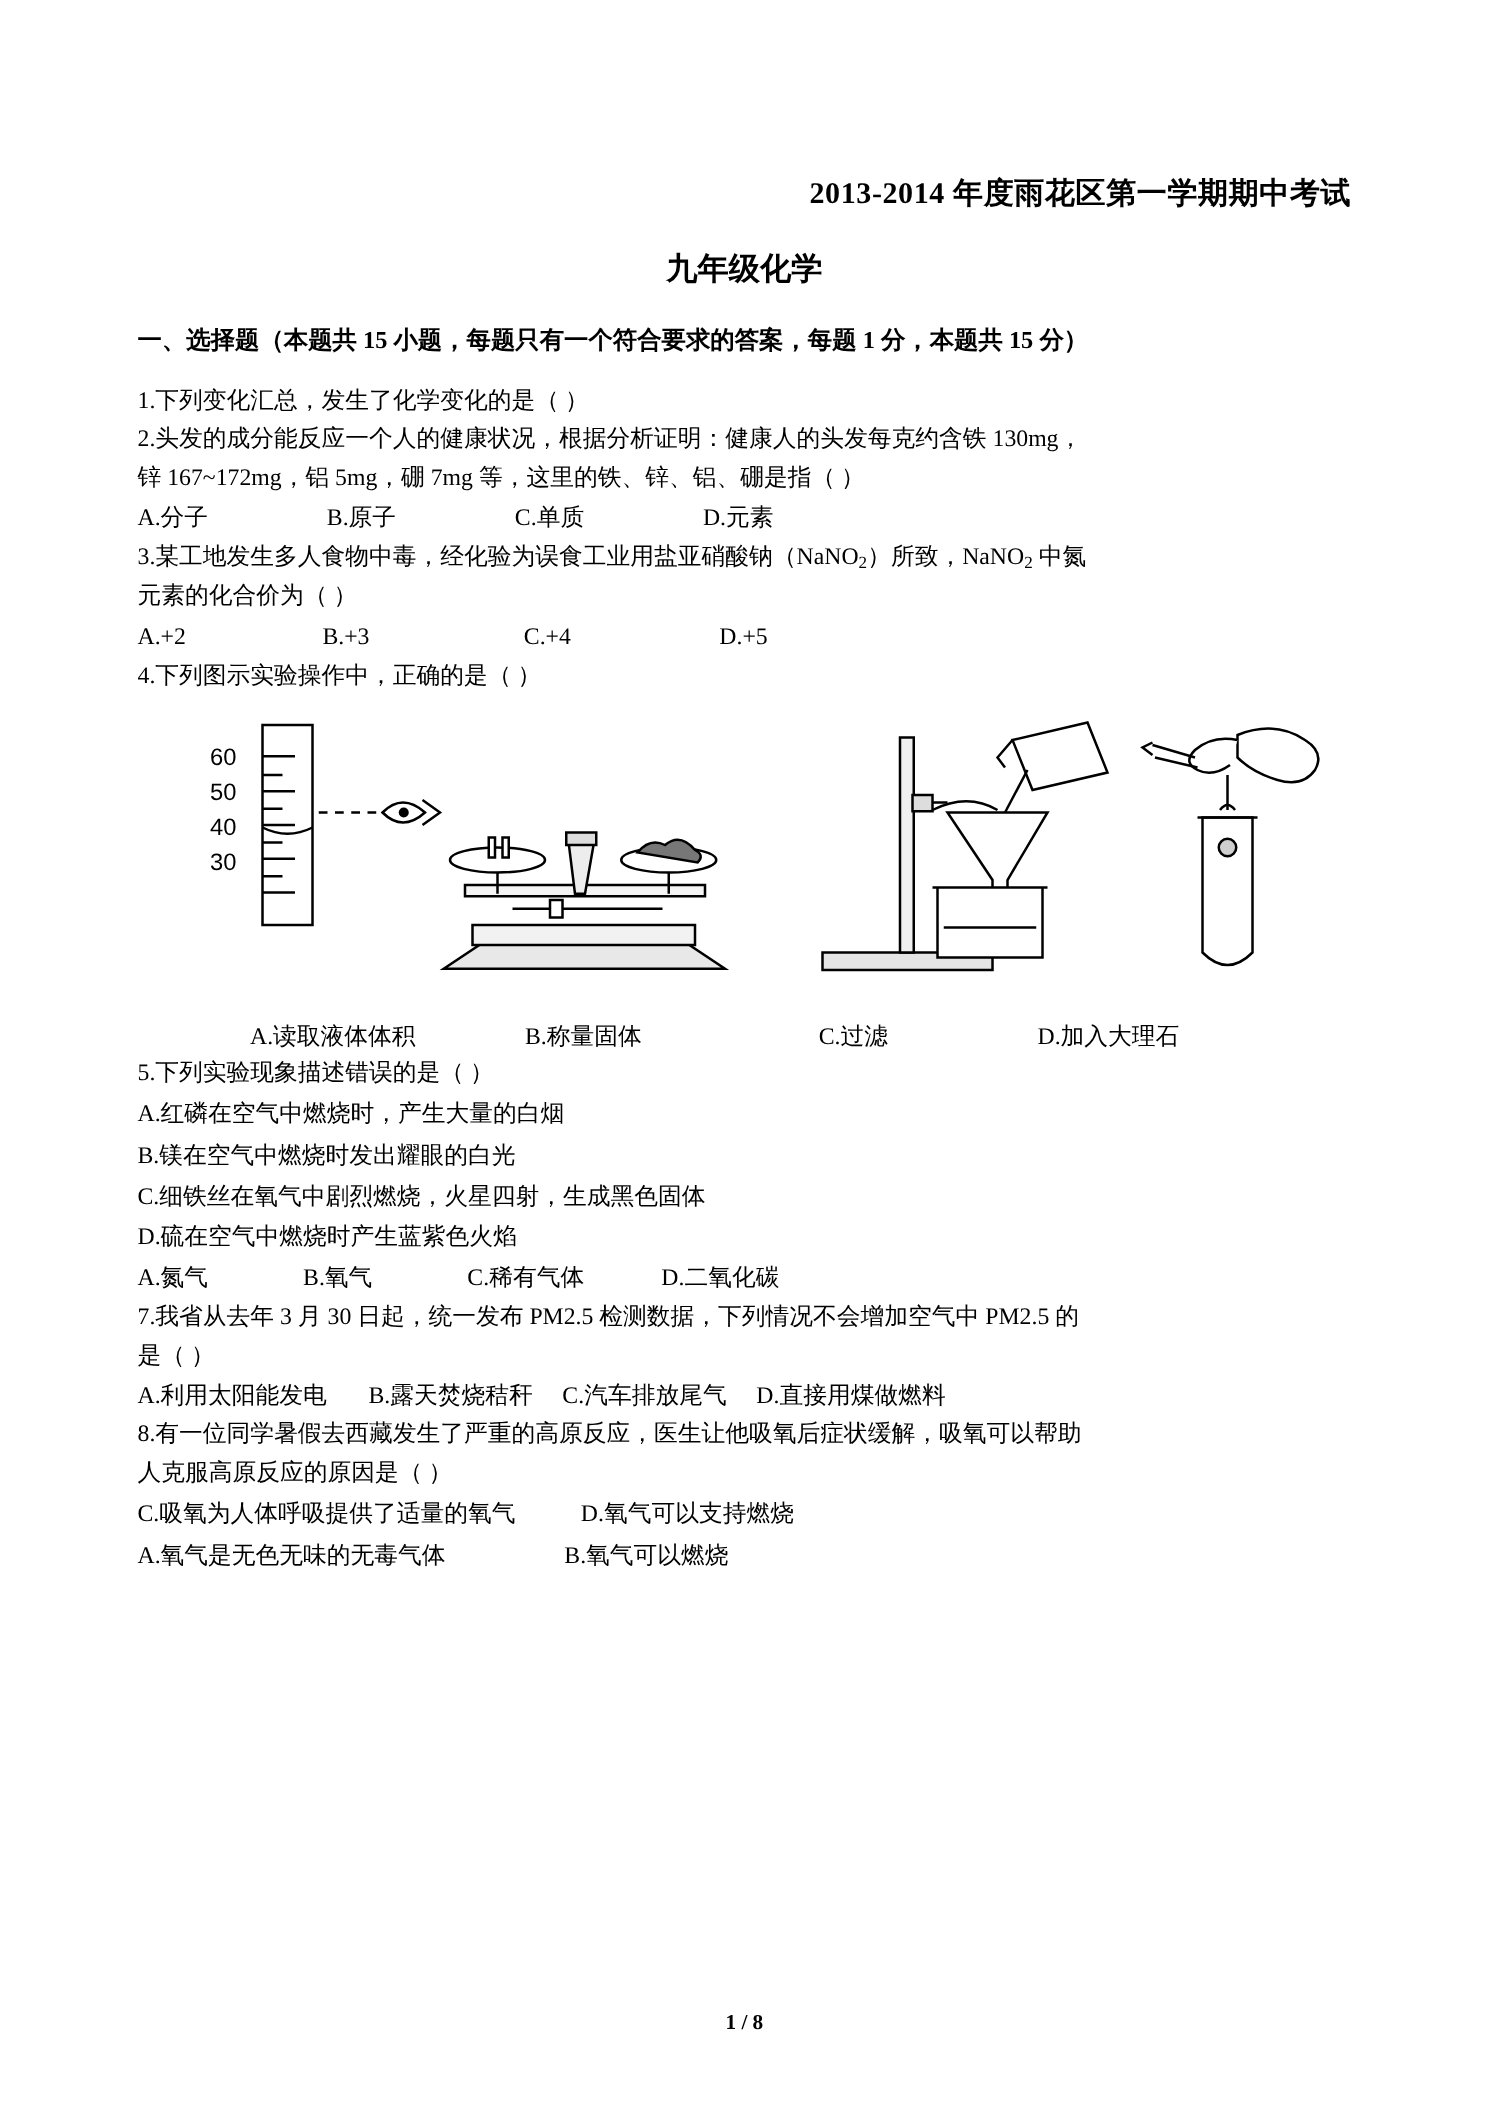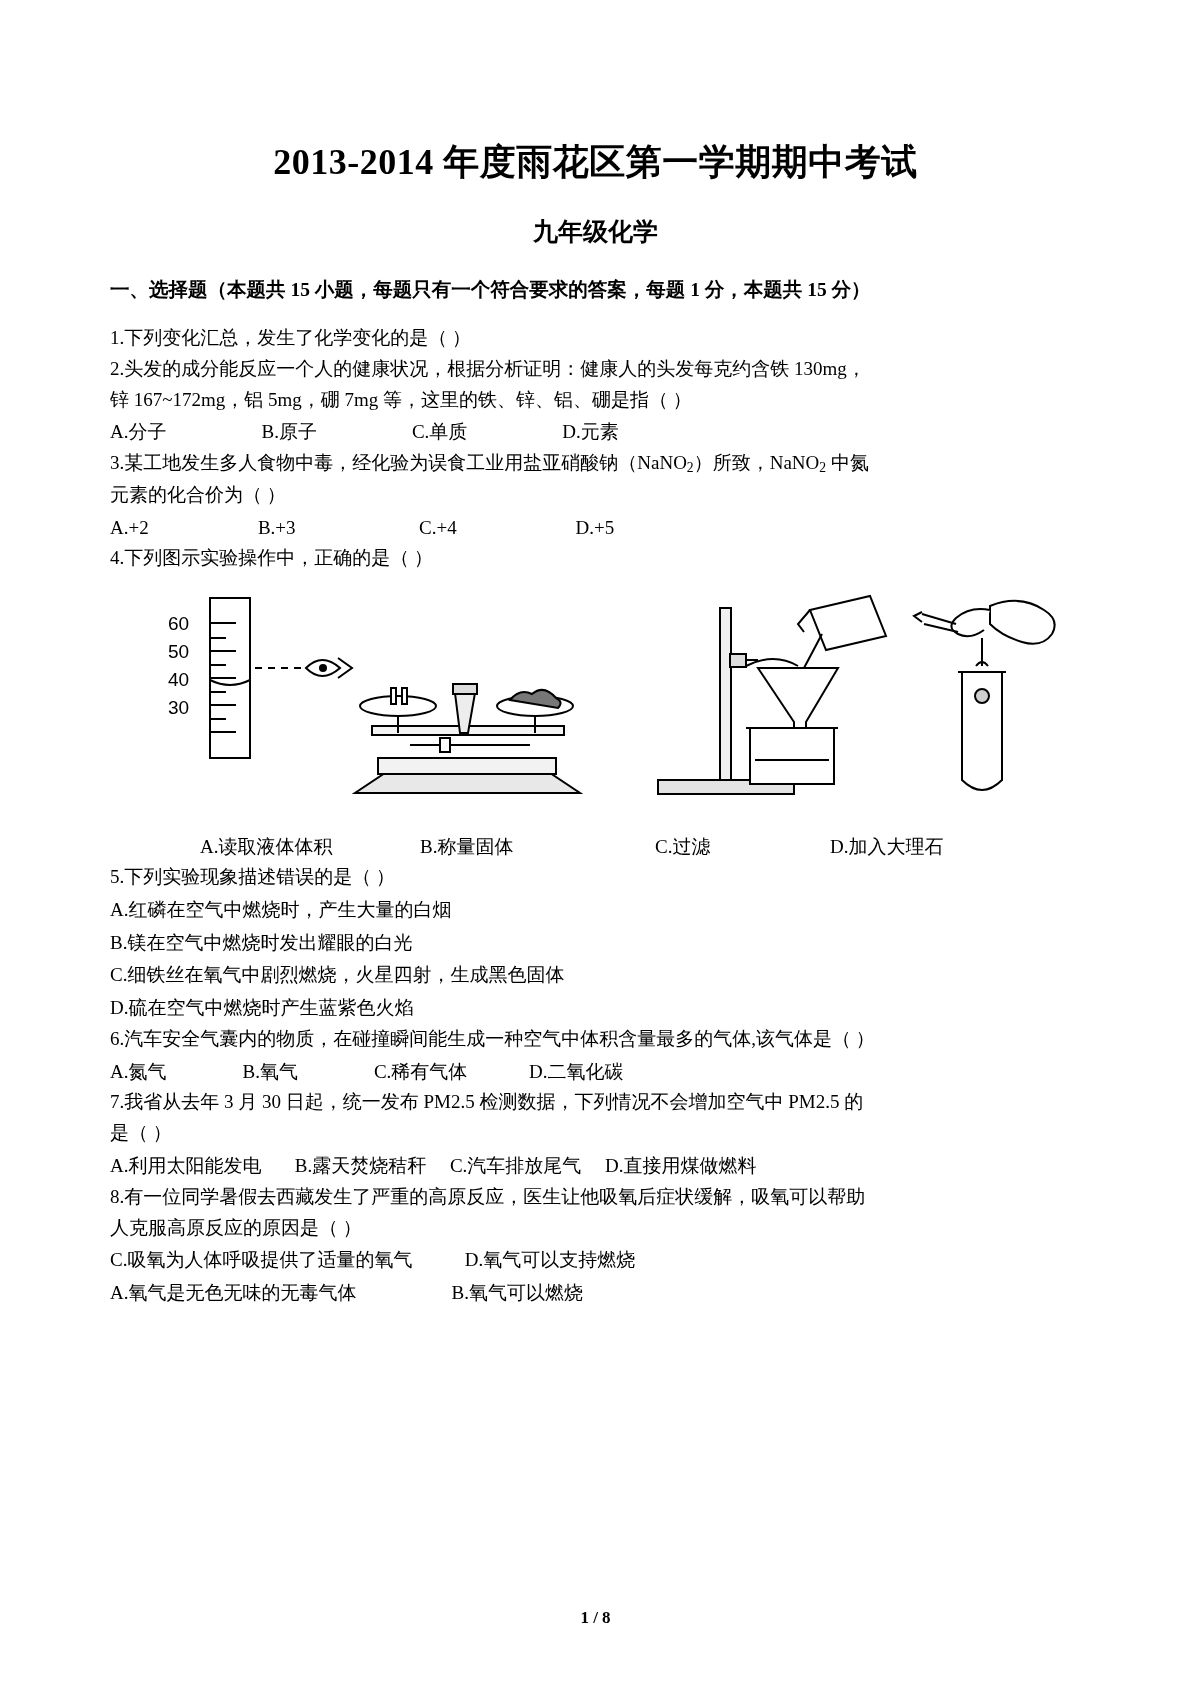--- a/index.html
+++ b/index.html
@@ -14,22 +14,22 @@
   .page {
     width: 1191px;
     height: 1684px;
     position: relative;
     margin: 0 auto;
     background: #fff;
     box-sizing: border-box;
     padding: 120px 110px 40px 110px;
   }
   .doc-title {
-    text-align: center;
-    font-size: 36px;
+    text-align: right;
+    font-size: 24px;
     font-weight: bold;
     letter-spacing: 0.5px;
     margin: 18px 0 0 0;
   }
   .doc-subtitle {
     text-align: center;
     font-size: 25px;
     font-weight: bold;
     margin: 28px 0 0 0;
   }
@@ -229,21 +229,20 @@
 
   <div class="q-block">
     <div class="q">5.下列实验现象描述错误的是（    ）</div>
     <div class="opt-row opts">A.红磷在空气中燃烧时，产生大量的白烟</div>
     <div class="opt-row opts">B.镁在空气中燃烧时发出耀眼的白光</div>
     <div class="opt-row opts">C.细铁丝在氧气中剧烈燃烧，火星四射，生成黑色固体</div>
     <div class="opt-row opts">D.硫在空气中燃烧时产生蓝紫色火焰</div>
   </div>
 
   <div class="q-block">
-    <div class="q">6.汽车安全气囊内的物质，在碰撞瞬间能生成一种空气中体积含量最多的气体,该气体是（   ）</div>
     <div class="opts">A.氮气                B.氧气                C.稀有气体             D.二氧化碳</div>
   </div>
 
   <div class="q-block">
     <div class="q">7.我省从去年 3 月 30 日起，统一发布 PM2.5 检测数据，下列情况不会增加空气中 PM2.5 的</div>
     <div class="q">是（    ）</div>
     <div class="opts">A.利用太阳能发电       B.露天焚烧秸秆     C.汽车排放尾气     D.直接用煤做燃料</div>
   </div>
 
   <div class="q-block">

